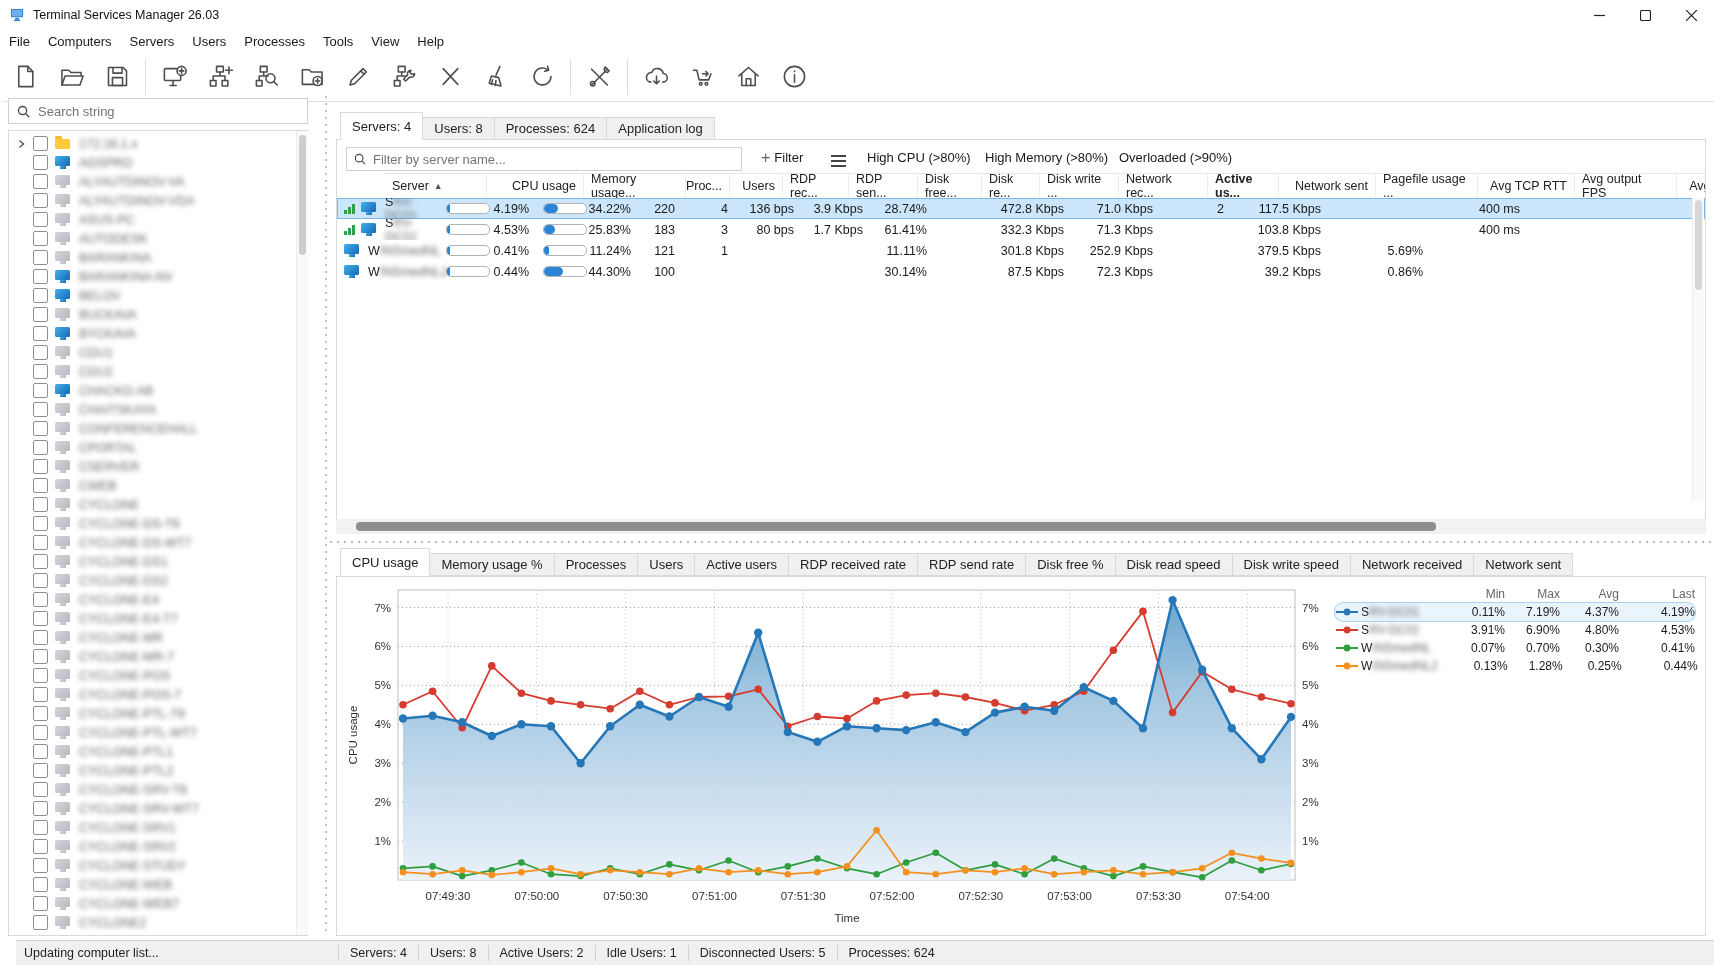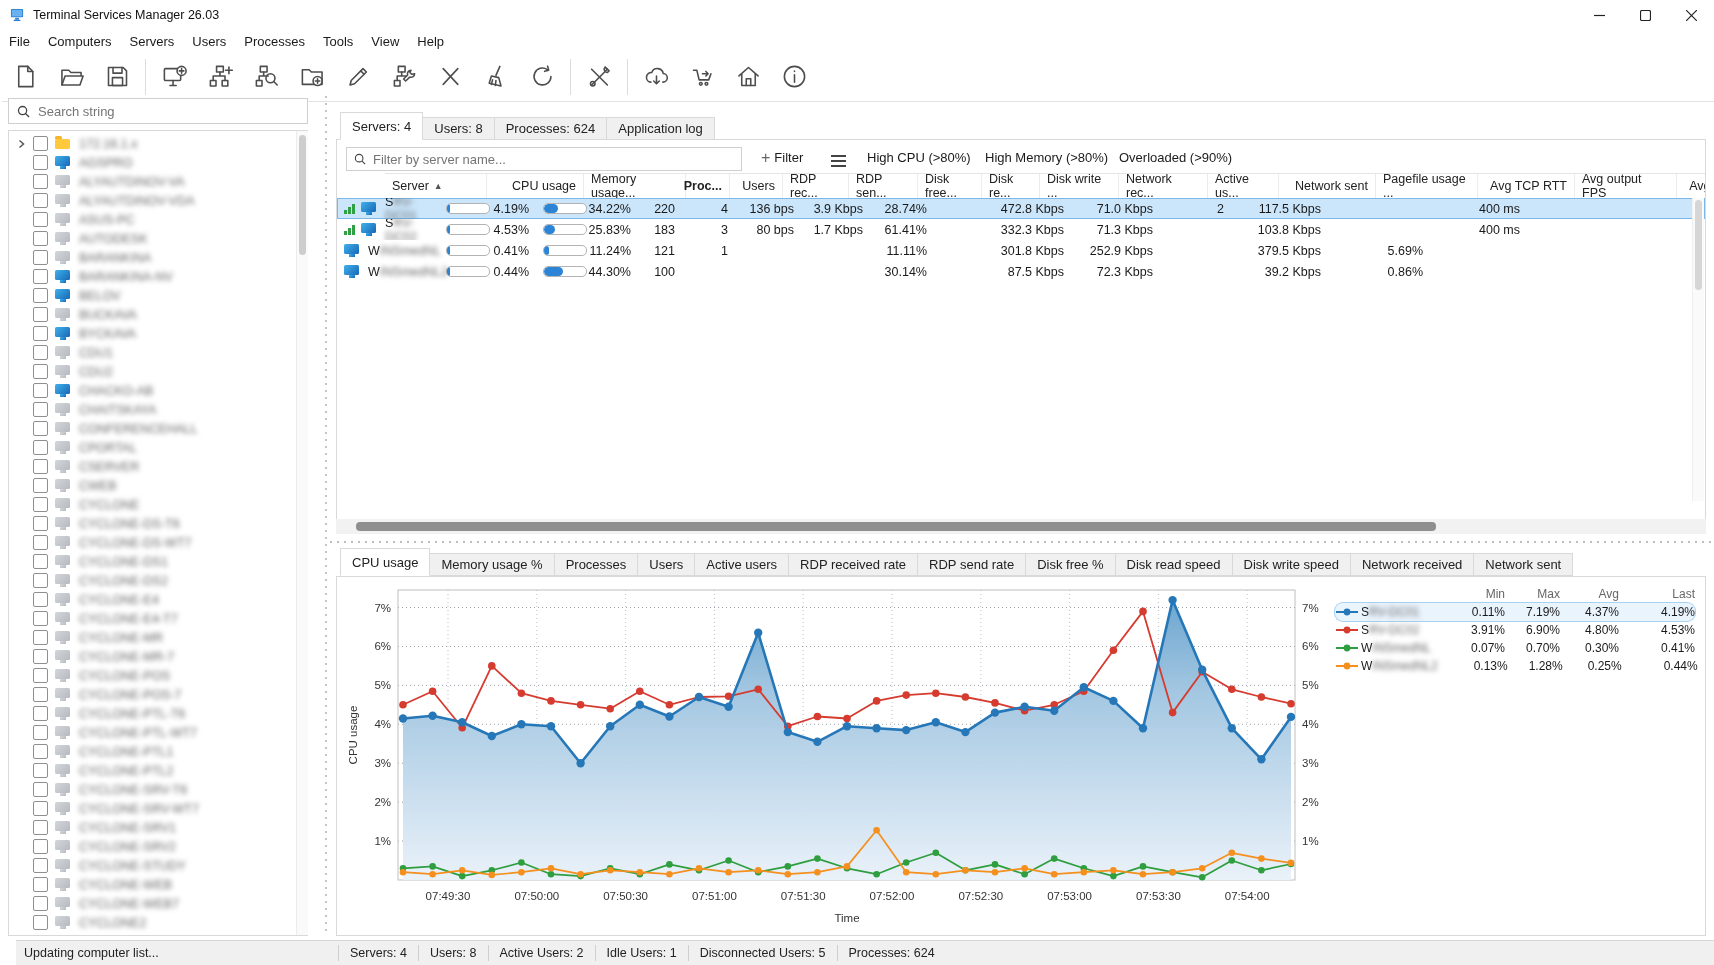--- a/index.html
+++ b/index.html
@@ -652,29 +652,29 @@
         </span>
     </div>
     <div class="filter-ctl" style="left:530px;">High CPU (&gt;80%)</div>
     <div class="filter-ctl" style="left:648px;">High Memory (&gt;80%)</div>
     <div class="filter-ctl" style="left:782px;">Overloaded (&gt;90%)</div>
 
     <div class="thead" id="thead">
         <div class="th" style="width: 102px;">Server <span class="caret">▲</span></div>
         <div class="th r" style="width: 97px;">CPU usage</div>
         <div class="th r" style="width: 102px;">Memory usage...</div>
-        <div class="th r" style="width: 44px; font-weight: bold;">Proc...</div>
+        <div class="th r" style="width: 44px;">Proc...</div>
         <div class="th r" style="width: 53px;">Users</div>
         <div class="th r" style="width: 66px;">RDP rec...</div>
         <div class="th r" style="width: 69px;">RDP sen...</div>
         <div class="th r" style="width: 64px;">Disk free...</div>
         <div class="th" style="width: 58px;">Disk re...</div>
         <div class="th r" style="width: 79px;">Disk write ...</div>
         <div class="th r" style="width: 89px;">Network rec...</div>
-        <div class="th r" style="width: 71px;">Active us...</div>
+        <div class="th r" style="width: 71px; font-weight: bold;">Active us...</div>
         <div class="th r" style="width: 97px;">Network sent</div>
         <div class="th r" style="width: 102px;">Pagefile usage ...</div>
         <div class="th r" style="width: 97px;">Avg TCP RTT</div>
         <div class="th r" style="width: 102px;">Avg output FPS</div>
         <div class="th r" style="width: 86px;">Avg input ...</div>
       </div>
     <div id="tbody">
         <div class="trow sel" style="top: 58px;">
           <div class="td" style="width:102px">
             <span class="sig">

